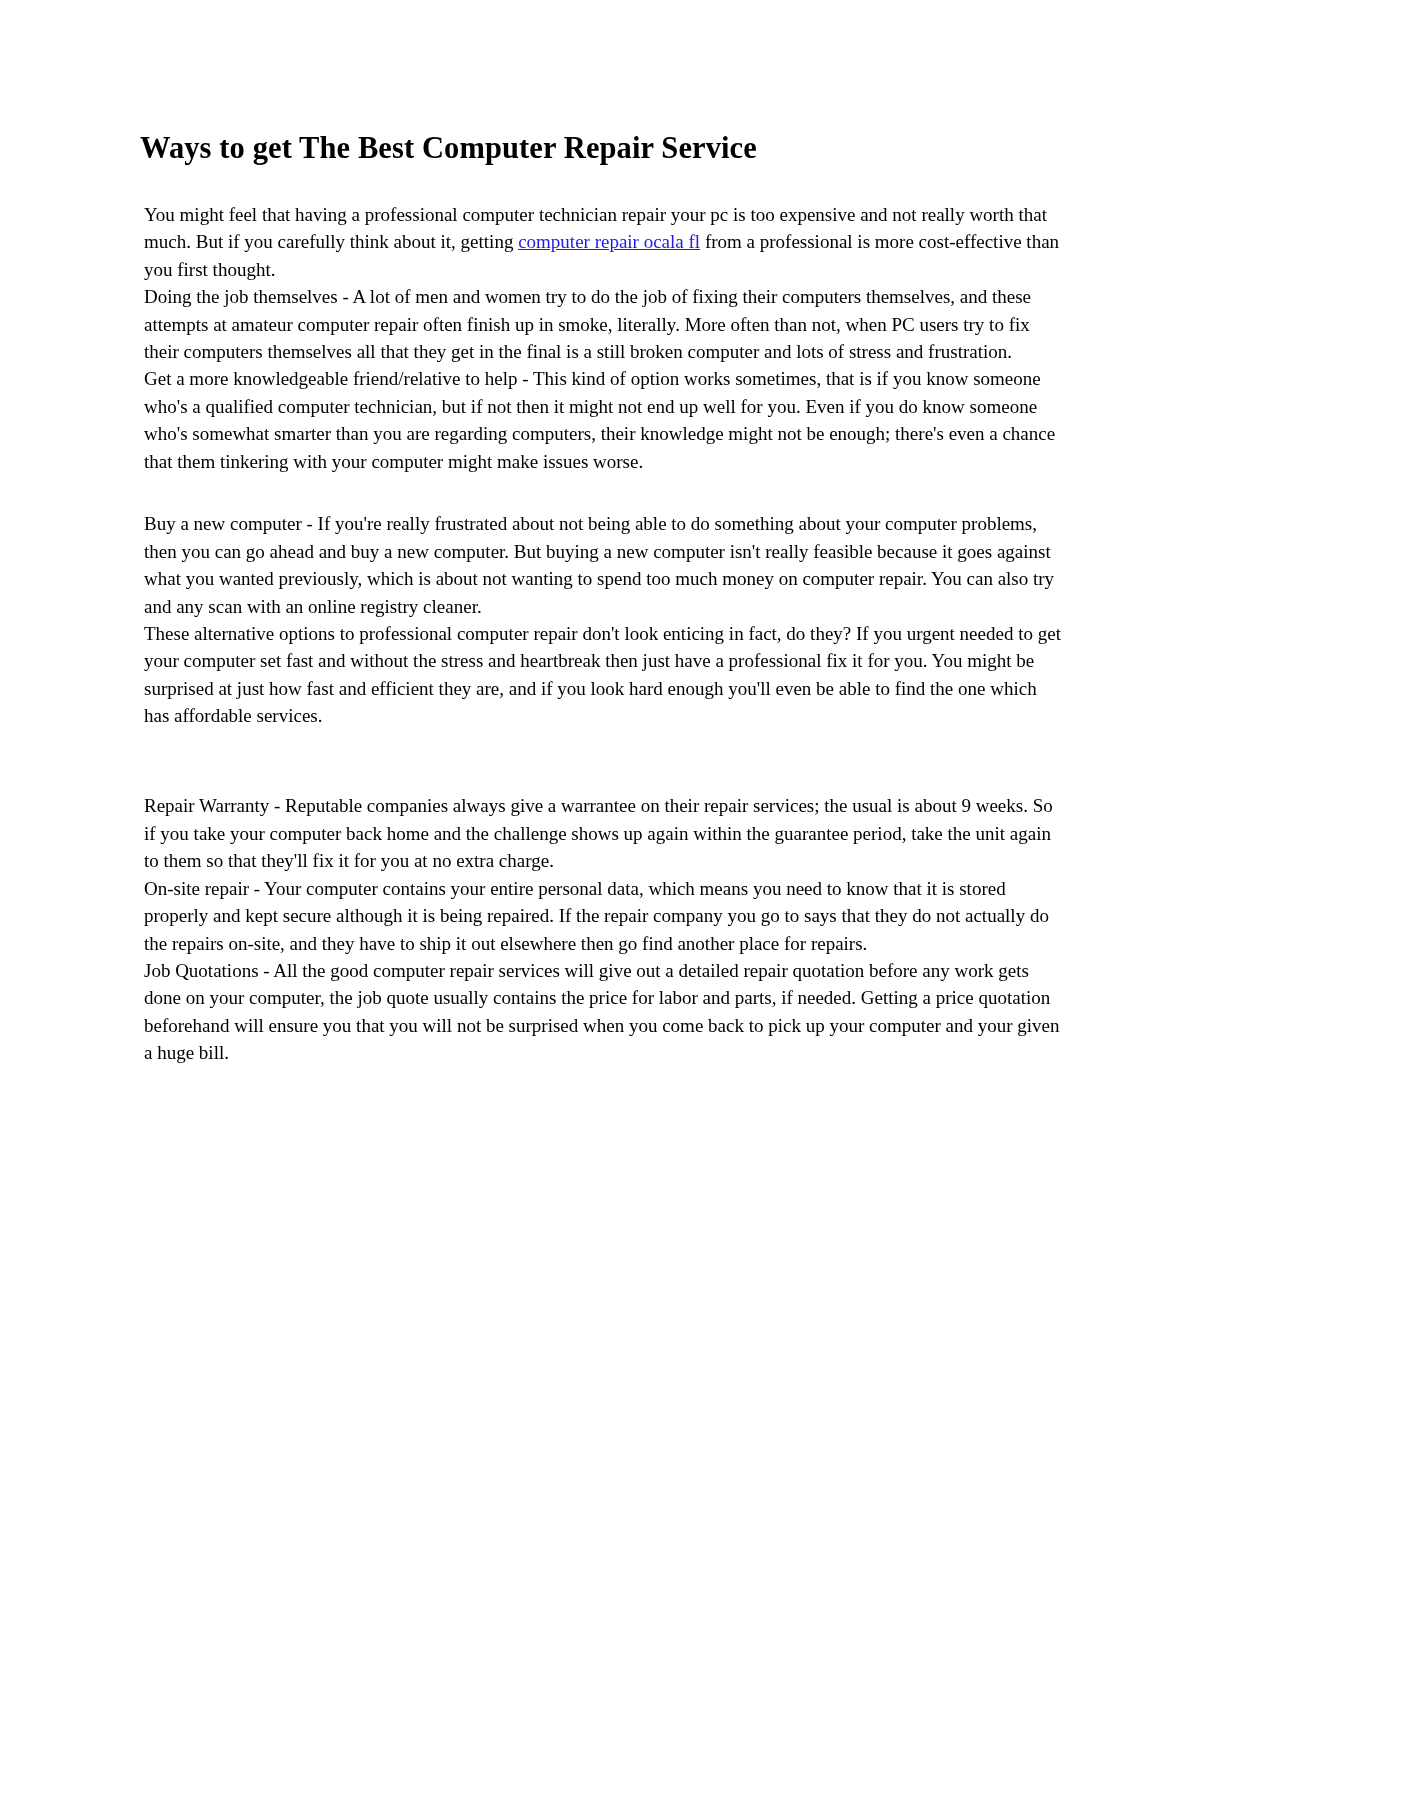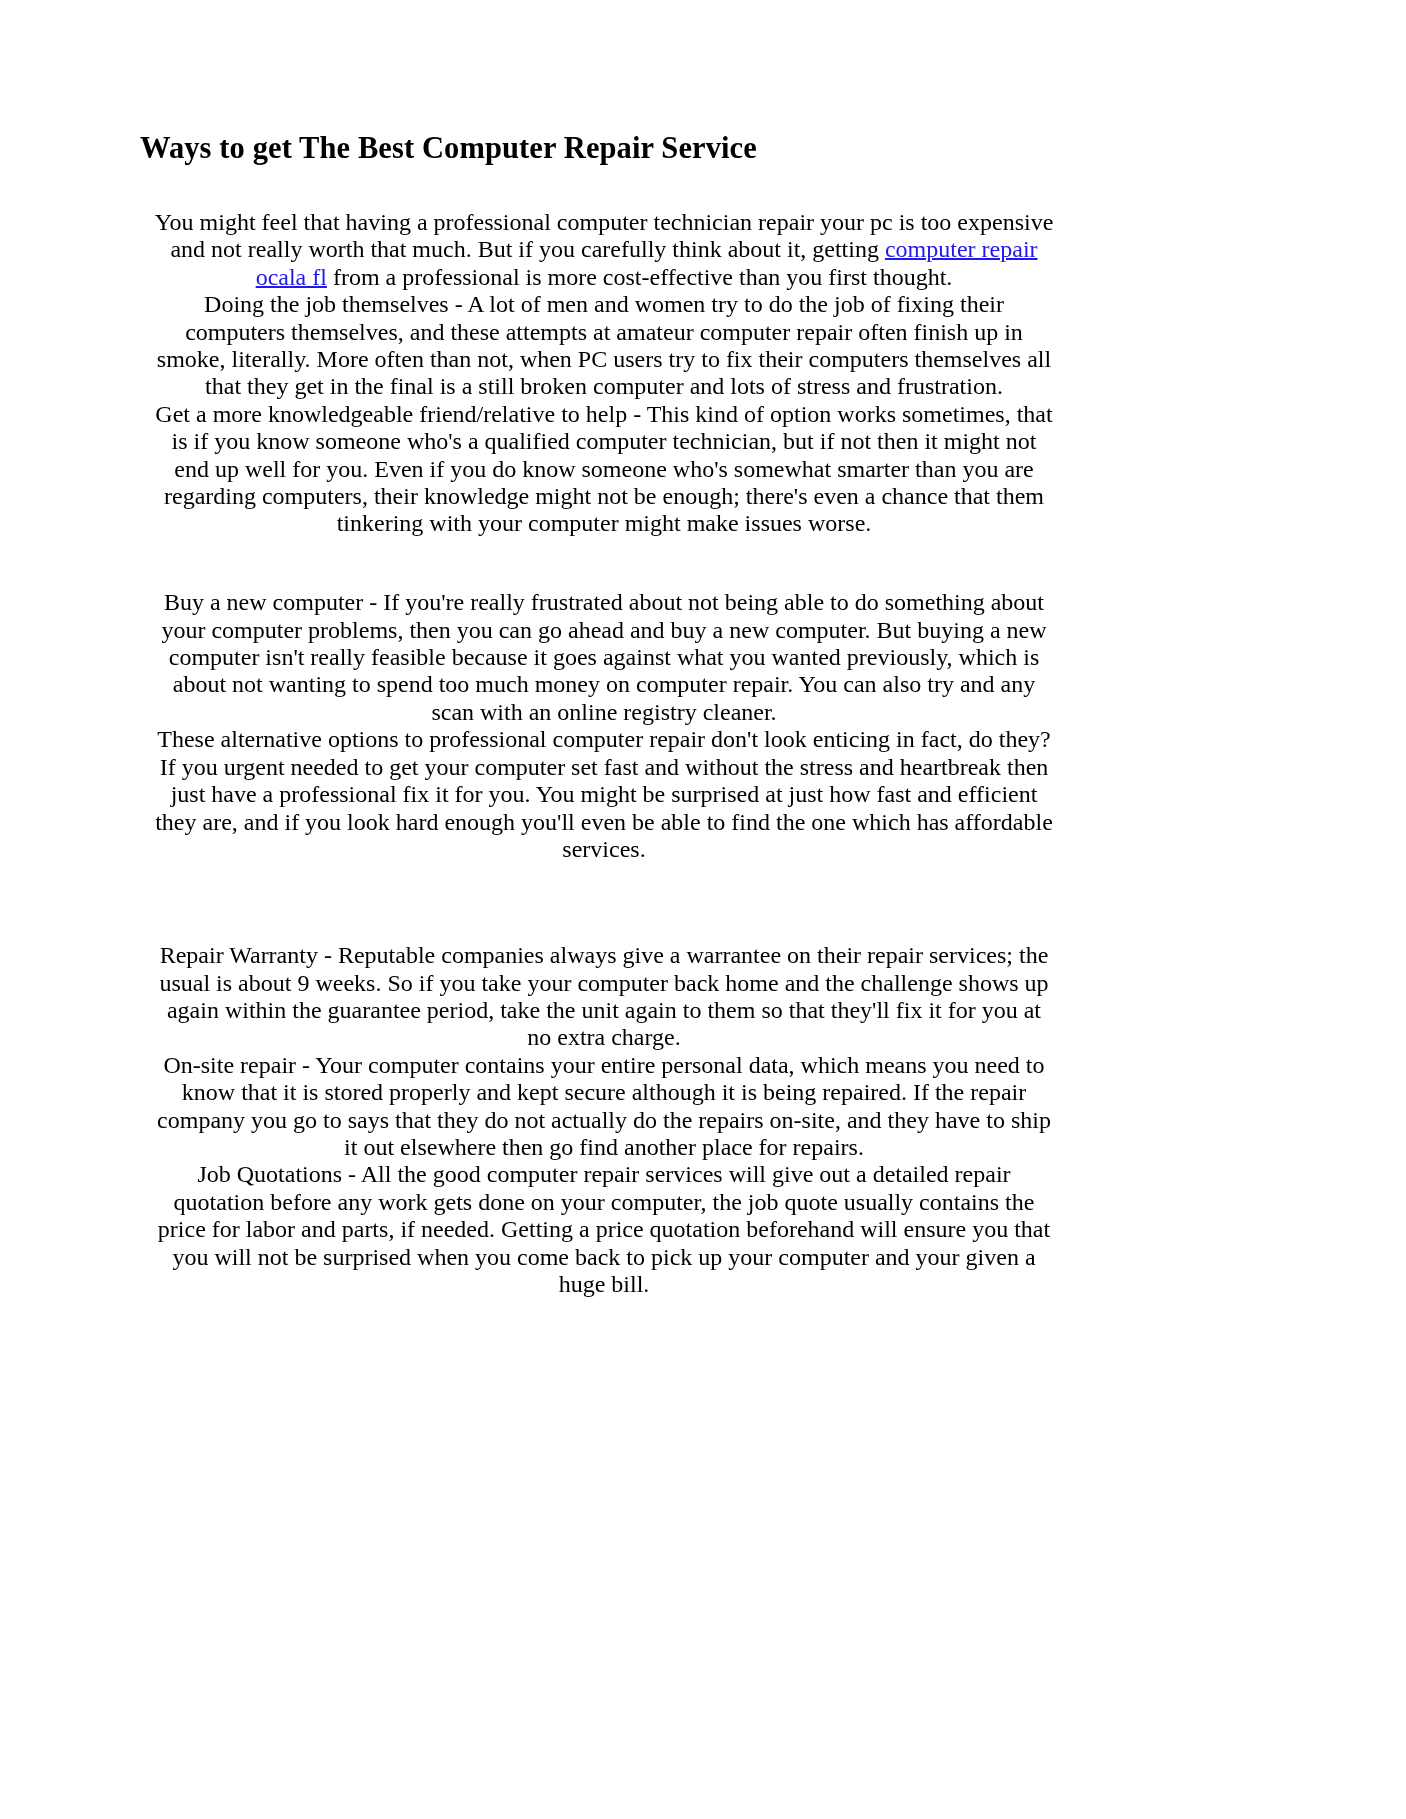--- a/index.html
+++ b/index.html
@@ -29,24 +29,24 @@
   }
   .doc-title {
     font-size: 30.5px;
     font-weight: bold;
     line-height: 1.18;
     margin: 0 0 0 0;
     letter-spacing: 0.1px;
     color: #000000;
   }
   .para-block {
-    font-size: 24px;
+    font-size: 19px;
     line-height: 27.4px;
-    text-align: center;
-    margin: 12px;
+    text-align: left;
+    margin: 4px;
     color: #000000;
     -webkit-font-smoothing: antialiased;
   }
   .spacer-line {
     height: 27.4px;
     font-size: 22.4px;
     line-height: 27.4px;
   }
   .gap-after-title {
     height: 30px;

